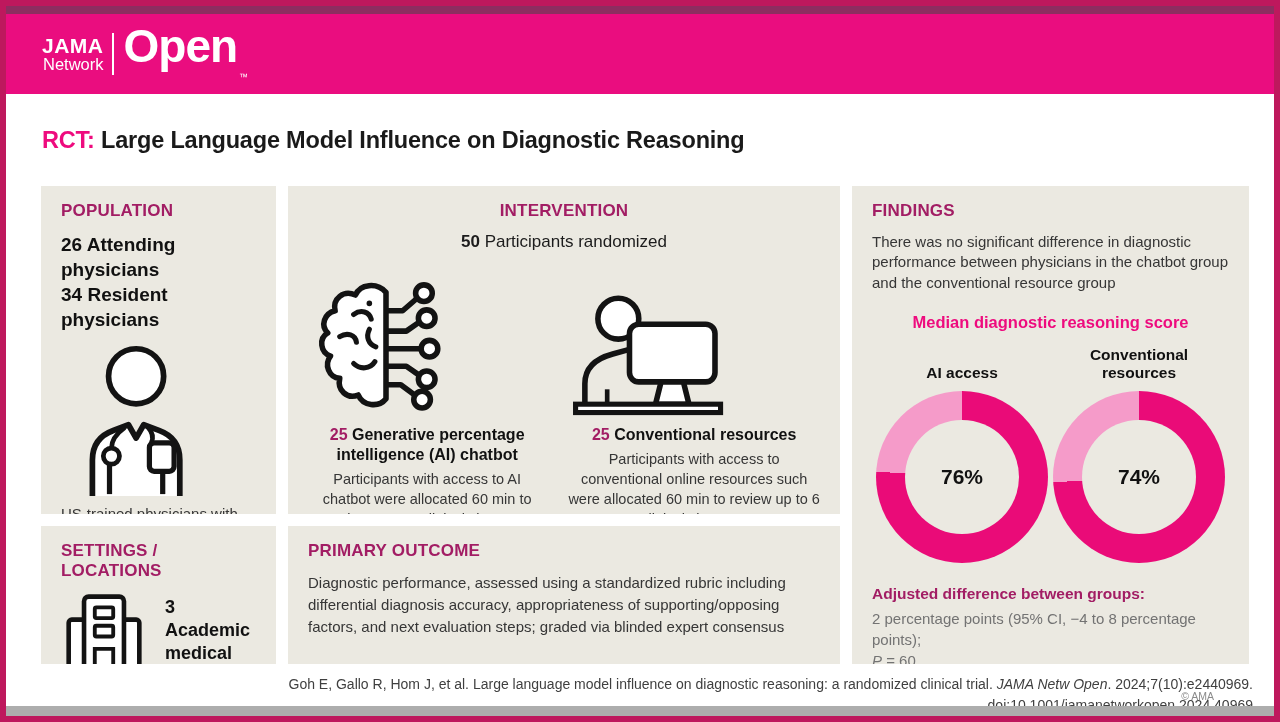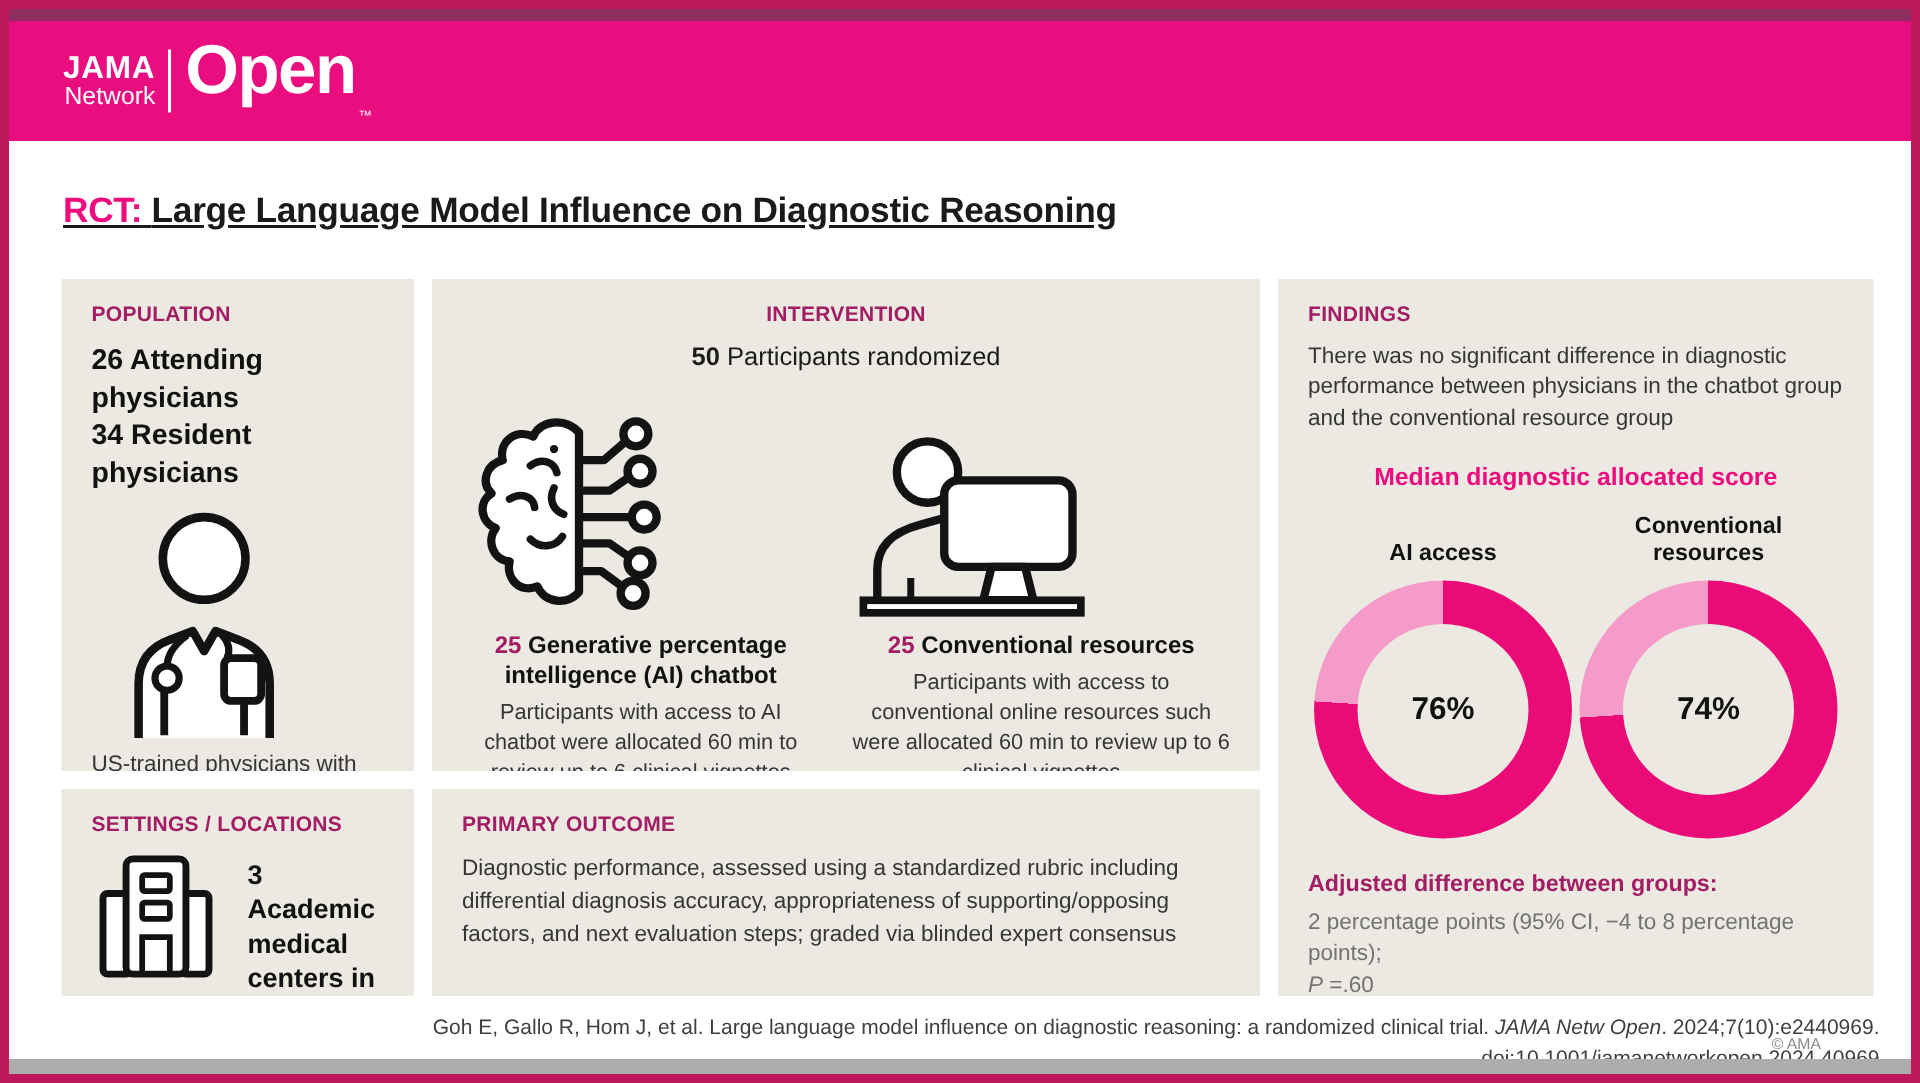--- a/index.html
+++ b/index.html
@@ -15,29 +15,29 @@
     display:flex; align-items:center; padding-left:36px;
   }
   .logo{ display:flex; align-items:center; color:#fff; }
   .logo-left{ text-align:right; line-height:1.02; }
   .logo-jama{ display:block; font-weight:bold; font-size:21px; letter-spacing:.5px; }
   .logo-network{ display:block; font-size:16.5px; font-weight:normal; }
   .logo-divider{ width:2px; height:42px; background:#fff; margin:0 10px 0 8px; }
   .logo-open{ font-size:46px; font-weight:bold; letter-spacing:-1px; line-height:1; padding-bottom:4px; }
   .logo-tm{ font-size:9px; font-weight:normal; letter-spacing:0; vertical-align:-18px; margin-left:2px; }
   .titlebar{ height:92px; display:flex; align-items:center; padding:0 36px; }
-  .titlebar h1{ font-size:23.5px; font-weight:bold; color:#1a1a1a; letter-spacing:-.2px;text-decoration:underline; }
+  .titlebar h1{ font-size:23.5px; font-weight:bold; color:#1a1a1a; letter-spacing:-.2px; }
   .title-prefix{ color:#ee0b7e; }
   .grid{
     margin:0 35px; display:grid;
     grid-template-columns:235px 552px 397px;
     grid-template-rows:328px 138px; gap:12px;
   }
   .panel{ background:#ebe9e1; padding:15px 20px; overflow:hidden; }
-  .panel h2{ font-size:14px; font-weight:bold; color:#a21d64; letter-spacing:.2px; margin-bottom:11px; }
+  .panel h2{ font-size:17px; font-weight:bold; color:#a21d64; letter-spacing:.2px; margin-bottom:11px; }
   .p-population{ grid-column:1; grid-row:1; }
   .p-intervention{ grid-column:2; grid-row:1;text-align:center; }
   .p-settings{ grid-column:1; grid-row:2; }
   .p-outcome{ grid-column:2; grid-row:2; }
   .p-findings{ grid-column:3; grid-row:1 / 3; }
   .pop-count{ font-size:19px; font-weight:bold; color:#111; line-height:1.32; }
   .pop-icon{ margin:12px 0 8px 16px; }
   .body-text{ font-size:15px; color:#363636; line-height:1.36; }
   .int-sub{ font-size:17px; margin-bottom:2px; }
   .bold{ font-weight:bold; }
@@ -177,21 +177,21 @@
     </section>
 
     <section class="panel p-outcome">
       <h2>PRIMARY OUTCOME</h2>
       <p class="body-text" style="line-height:1.45;">Diagnostic performance, assessed using a standardized rubric including differential diagnosis accuracy, appropriateness of supporting/opposing factors, and next evaluation steps; graded via blinded expert consensus</p>
     </section>
 
     <section class="panel p-findings">
       <h2>FINDINGS</h2>
       <p class="body-text fin-summary">There was no significant difference in diagnostic performance between physicians in the chatbot group and the conventional resource group</p>
-      <div class="fin-chart-title">Median diagnostic allocated score</div>
+      <div class="fin-chart-title">Median diagnostic reasoning score</div>
 
       <div class="fin-cols">
         <div class="fin-col">
           <div class="fin-label">AI access</div>
           <div class="donut">
             <div class="donut-ring" style="background: conic-gradient(rgb(234, 11, 120) 0deg, rgb(234, 11, 120) 76%, rgb(245, 155, 201) 76%, rgb(245, 155, 201) 100%);"></div>
             <div class="donut-hole"></div>
             <div class="donut-center">76%</div>
           </div>
         </div>

